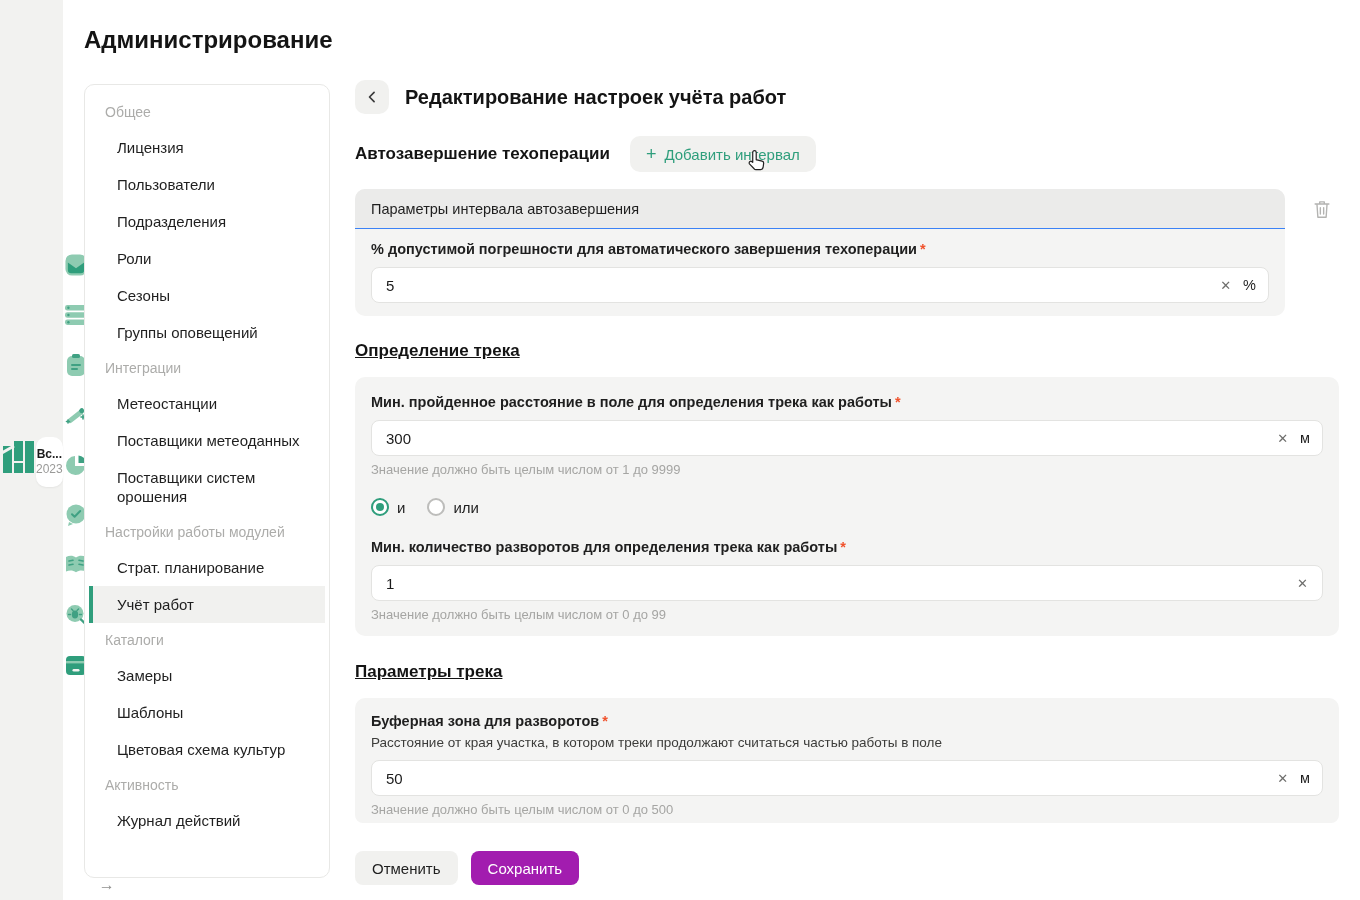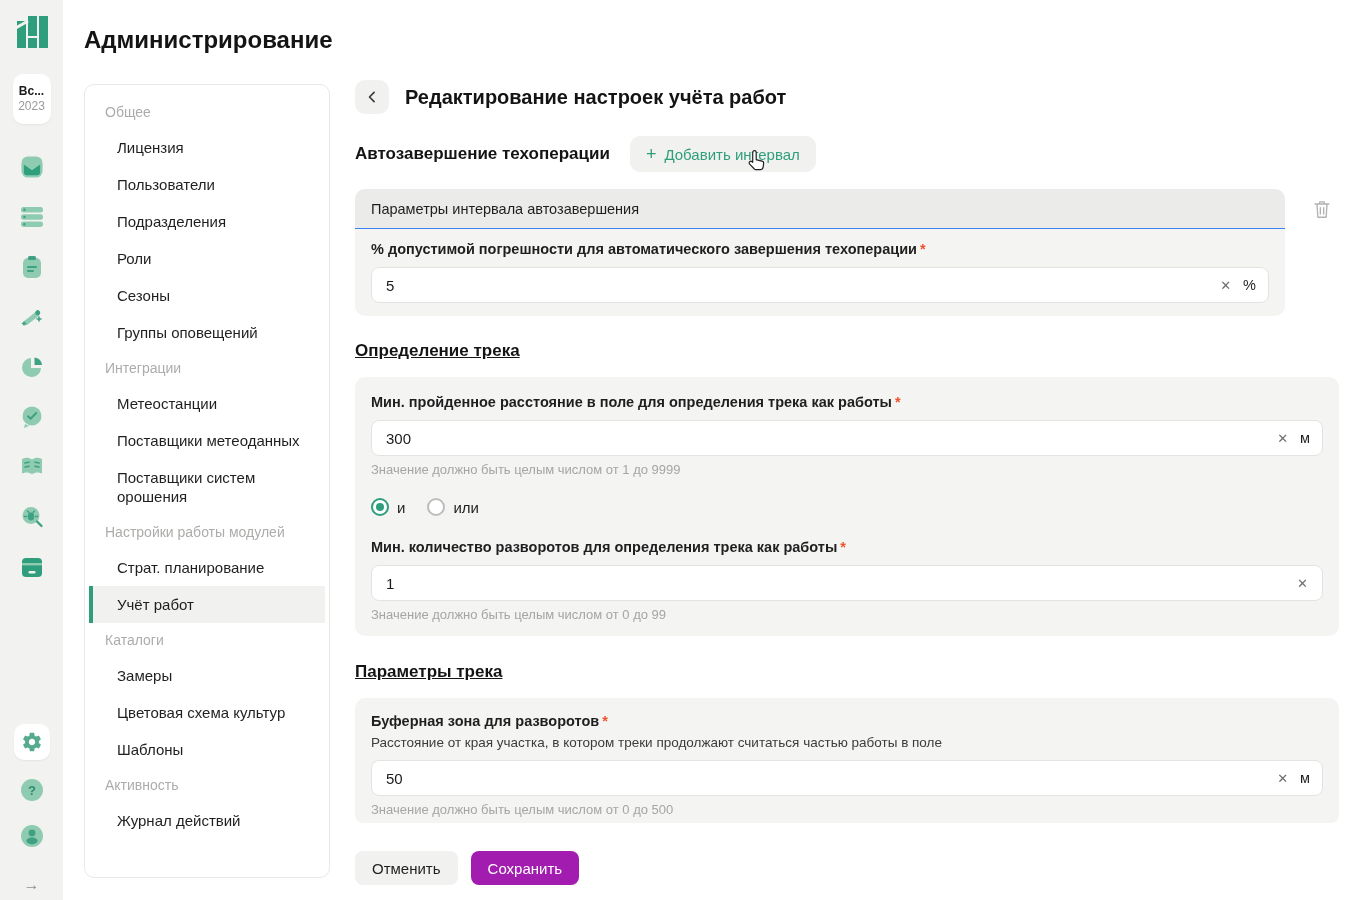--- a/index.html
+++ b/index.html
@@ -1,19 +1,19 @@
 <!DOCTYPE html>
 <html><head>
 <meta charset="utf-8">
 <style>
   html,body{margin:0;padding:0;background:#fff;font-family:"Liberation Sans","DejaVu Sans",sans-serif;}
   .page{position:relative;width:1360px;height:900px;background:#fff;overflow:hidden;}
 
   
-  .rail{position:absolute;left:0;top:0;width:63px;height:900px;background:#f2f2f0;display:flex;flex-direction:column;align-items:center;}
+  .rail{position:absolute;left:0;top:0;width:63px;height:900px;background:#f2f2f0;display:flex;flex-direction:row;align-items:center;}
   .rail .logo{margin-top:14px;width:36px;height:36px;cursor:pointer;}
   .season-chip{margin-top:24px;width:38px;height:50px;background:#fff;border-radius:10px;box-shadow:0 1px 2px rgba(0,0,0,.06);display:flex;flex-direction:column;align-items:center;justify-content:center;cursor:pointer;}
   .season-chip .t{font-size:12px;font-weight:700;color:#1b1b1b;line-height:15px;}
   .season-chip .y{font-size:12px;color:#9a9a98;line-height:15px;}
   .rail-icons{margin-top:30px;display:flex;flex-direction:column;align-items:center;gap:24px;}
   .rail-icon{width:26px;height:26px;display:flex;align-items:center;justify-content:center;cursor:pointer;}
   .rail-bottom{margin-top:auto;display:flex;flex-direction:column;align-items:center;padding-bottom:6px;}
   .gear-box{width:36px;height:36px;background:#fff;border-radius:10px;box-shadow:0 1px 2px rgba(0,0,0,.06);display:flex;align-items:center;justify-content:center;cursor:pointer;}
   .round-ic{margin-top:18px;cursor:pointer;}
   .collapse-arrow{margin-top:24px;font-size:16px;color:#8f8f8d;cursor:pointer;}
@@ -198,22 +198,22 @@
     <div class="nav-item">Метеостанции</div>
     <div class="nav-item">Поставщики метеоданных</div>
     <div class="nav-item">Поставщики систем орошения</div>
 
     <div class="nav-group-label">Настройки работы модулей</div>
     <div class="nav-item">Страт. планирование</div>
     <div class="nav-item active">Учёт работ</div>
 
     <div class="nav-group-label">Каталоги</div>
     <div class="nav-item">Замеры</div>
+    <div class="nav-item">Шаблоны</div>
     <div class="nav-item">Цветовая схема культур</div>
-    <div class="nav-item">Шаблоны</div>
 
     <div class="nav-group-label">Активность</div>
     <div class="nav-item">Журнал действий</div>
   </nav>
 
   <main class="main">
 
     <div class="head-row">
       <button class="back-btn">
         <svg viewBox="0 0 24 24" width="20" height="20">

